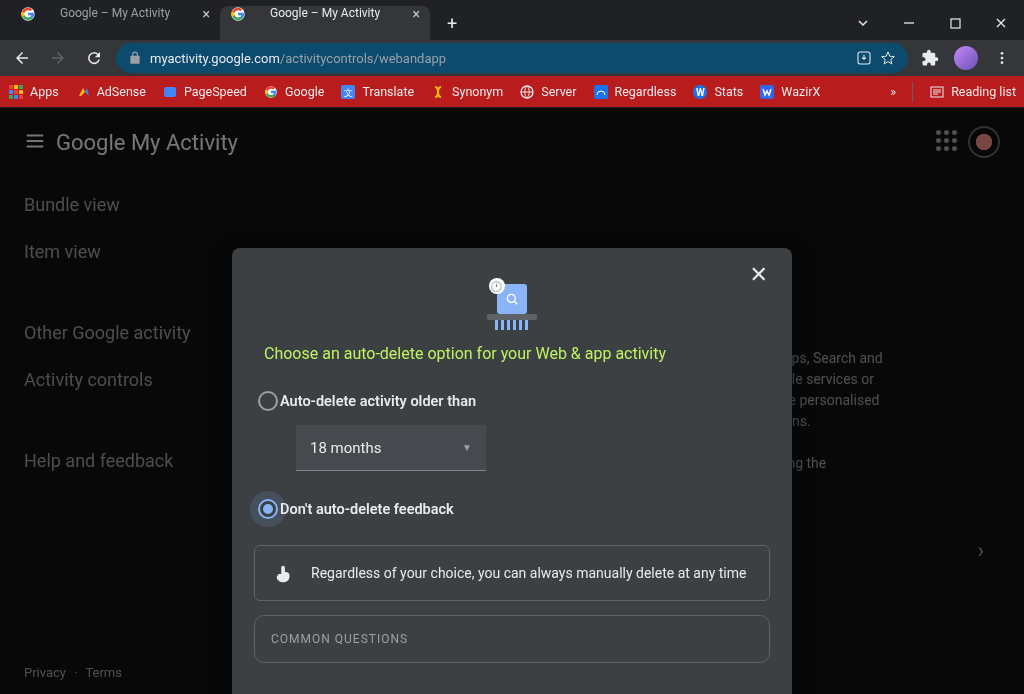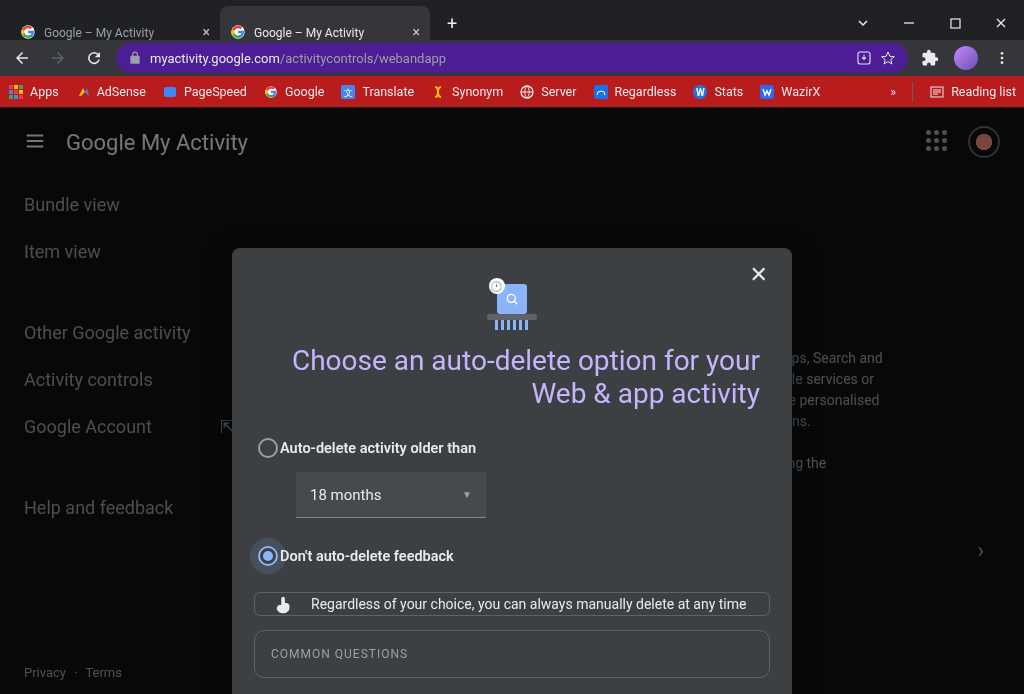--- a/index.html
+++ b/index.html
@@ -1,49 +1,49 @@
 <!DOCTYPE html>
 <html><head>
 <meta charset="utf-8">
 <style>
 * { margin:0; padding:0; box-sizing:border-box; font-family:"Segoe UI",Roboto,Arial,sans-serif; }
 body { width:1024px; height:694px; background:#202124; overflow:hidden; }
 
 
 .titlebar { height:40px; background:#202124; display:flex; align-items:flex-end; }
 .tabs { display:flex; height:34px; align-items:center; padding-left:10px; gap:0; }
-.tab { display:flex; align-items:flex-end; height:34px; padding:0 10px; color:#9aa0a6; font-size:12px; gap:8px; border-top-left-radius:8px; border-top-right-radius:8px; min-width:210px; position:relative; }
+.tab { display:flex; align-items:flex-start; height:34px; padding:0 10px; color:#9aa0a6; font-size:12px; gap:24px; border-top-left-radius:8px; border-top-right-radius:8px; min-width:210px; position:relative; }
 .tab.inactive { background:#202124; }
 .tab.active { background:#35363a; color:#e8eaed; }
 .tab .favicon { width:16px; height:16px; display:inline-flex; align-items:center; justify-content:center; }
 .tab .tabtitle { flex:1; white-space:nowrap; overflow:hidden; text-overflow:ellipsis; }
 .tab .tabclose { color:#e8eaed; font-size:14px; cursor:pointer; opacity:.8; }
 .newtab { width:28px; height:28px; display:flex; align-items:center; justify-content:center; color:#e8eaed; font-size:18px; margin-left:8px; border-radius:50%; }
 .winctrl { margin-left:auto; display:flex; height:32px; align-items:flex-start; }
 .winctrl div { width:46px; height:30px; display:flex; align-items:center; justify-content:center; color:#e8eaed; }
 
 .toolbar { height:36px; background:#35363a; display:flex; align-items:center; padding:0 8px; gap:8px; }
 .toolbar .navbtn { width:28px; height:28px; display:flex; align-items:center; justify-content:center; color:#e8eaed; border-radius:50%; }
 .toolbar .navbtn.dim { color:#5f6368; }
-.omnibox { flex:1; height:30px; background:#4c1d95; border-radius:15px; display:flex; align-items:center; color:#e8eaed; font-size:13px; padding:0 12px; gap:8px; }
+.omnibox { flex:1; height:30px; background:#0c4a6e; border-radius:15px; display:flex; align-items:center; color:#e8eaed; font-size:13px; padding:0 12px; gap:8px; }
 .omnibox .url { flex:1; color:#9aa0a6; }
 .omnibox .url .host { color:#e8eaed; }
 .toolbar .rightbtn { width:28px; height:28px; display:flex; align-items:center; justify-content:center; color:#e8eaed; }
 .avatar { width:24px; height:24px; border-radius:50%; background:linear-gradient(135deg,#c58af9,#6a4fb3); }
 
 .bookmarks { height:32px; background:#b91c1c; border-bottom:1px solid #202124; display:flex; align-items:center; padding:0 8px; gap:16px; color:#e8eaed; font-size:12.5px; }
 .bookmarks .bm { display:flex; align-items:center; gap:6px; cursor:pointer; }
 .bookmarks .bmicon { width:16px; height:16px; display:inline-flex; align-items:center; justify-content:center; }
 .bookmarks .spacer { flex:1; }
 .bookmarks .chev { color:#e8eaed; }
 
 
 .page { position:relative; width:1024px; height:586px; background:#111; }
 .page-dim { position:absolute; inset:0; background:#000; opacity:.5; z-index:2; }
-.pageheader { position:absolute; top:18px; left:24px; right:24px; display:flex; align-items:center; gap:18px; color:#e8eaed; z-index:1; }
+.pageheader { position:absolute; top:18px; left:24px; right:24px; display:flex; align-items:center; gap:8px; color:#e8eaed; z-index:1; }
 .menuicon { width:24px;height:24px;color:#e8eaed; }
 .ptitle { font-size:22px; }
 .ptitle .g { font-weight:400; }
 .ptitle .ma { font-weight:400; }
 .apps-icon { margin-left:auto; width:24px;height:24px; display:grid; grid-template-columns:repeat(3,5px); grid-template-rows:repeat(3,5px); gap:3px; }
 .apps-icon span { background:#9aa0a6; border-radius:50%; }
 .profile { width:32px;height:32px;border-radius:50%; background:radial-gradient(circle,#f28b82 40%, transparent 42%); border:2px solid #5f6368; }
 
 .sidenav { position:absolute; top:86px; left:24px; color:#969ba1; font-size:18px; display:flex; flex-direction:column; gap:26px; z-index:1; }
 .sidenav .item { display:flex; align-items:center; gap:8px; }
@@ -62,32 +62,32 @@
 .dcontent::-webkit-scrollbar-track { background:#5f6368; }
 
 .dillus { display:flex; justify-content:center; margin-top:6px; margin-bottom:12px; }
 .shred { position:relative; width:54px; height:54px; }
 .shred .doc { position:absolute; top:6px; left:12px; width:30px; height:30px; background:#8ab4f8; border-radius:3px; display:flex; align-items:center; justify-content:center; }
 .shred .clock { position:absolute; top:0; left:4px; width:16px; height:16px; background:#fff; border-radius:50%; display:flex; align-items:center; justify-content:center; font-size:10px; }
 .shred .bar { position:absolute; top:36px; left:2px; width:50px; height:6px; background:#5f6368; border-radius:2px; }
 .shred .strips { position:absolute; top:42px; left:10px; display:flex; gap:3px; }
 .shred .strips span { width:3px; height:10px; background:#8ab4f8; }
 
-.dialog h2 { color:#c4b5fd; font-size:28px; font-weight:400; text-align:right; margin:6px 10px 28px 10px; }
+.dialog h2 { color:#bef264; font-size:16px; font-weight:400; text-align:left; margin:6px 10px 28px 10px; }
 
 .optrow { display:flex; align-items:center; gap:2px; margin-bottom:14px; padding-left:4px; }
 .radio { width:20px; height:20px; border:2px solid #9aa0a6; border-radius:50%; flex-shrink:0; display:flex; align-items:center; justify-content:center; }
 .radio.sel { border-color:#8ab4f8; box-shadow:0 0 0 8px rgba(138,180,248,.14); }
 .radio.sel::after { content:""; width:10px; height:10px; background:#8ab4f8; border-radius:50%; }
 .optlabel { color:#e8eaed; font-size:14.5px; font-weight:600; }
 
 .select { margin-left:42px; width:190px; height:46px; background:#46494d; border-bottom:1px solid #80868b; display:flex; align-items:center; justify-content:space-between; padding:0 14px; color:#e8eaed; font-size:15px; margin-bottom:28px; }
 .select .arrow { font-size:10px; color:#9aa0a6; }
 
-.note { border:1px solid #5f6368; border-radius:6px; padding:0 18px; display:flex; gap:16px; color:#e8eaed; font-size:14px; align-items:center; margin-top:26px; }
+.note { border:1px solid #5f6368; border-radius:6px; padding:16px 18px; display:flex; gap:16px; color:#e8eaed; font-size:14px; align-items:center; margin-top:26px; }
 
 .cqhead { border:1px solid #5f6368; border-radius:10px; padding:16px; color:#9aa0a6; font-size:12px; letter-spacing:1px; margin-top:14px; text-transform:uppercase; }
 
 svg { display:block; }
 </style>
 </head>
 <body>
 
 <div class="titlebar">
   <div class="tabs">
@@ -328,24 +328,20 @@
         <span></span>
       </div>
     <div class="profile"></div>
   </div>
   <div class="sidenav">
     <div class="item">Bundle view</div>
     <div class="item">Item view</div>
     <div class="sep"></div>
     <div class="item">Other Google activity</div>
     <div class="item">Activity controls</div>
-    <div class="item">
-        <span>Google Account</span>
-        <span style="margin-left:60px">⇱</span>
-      </div>
     <div class="sep"></div>
     <div class="item">Help and feedback</div>
   </div>
   <div class="bodytext">
     <div>aps, Search and</div><div>gle services or</div><div>re personalised</div><div>ons.</div><br><div>ing the</div>
     <div style="margin-top:60px;text-align:right;font-size:22px;color:#9aa0a6">›</div>
   </div>
   <div class="footer">
     <span>Privacy</span>
     <span>·</span>

